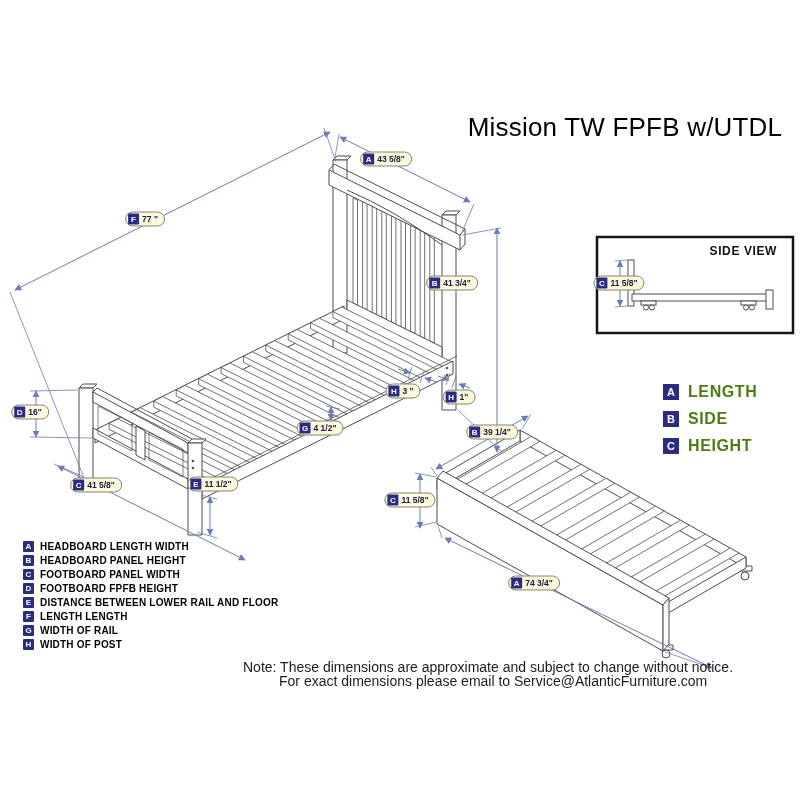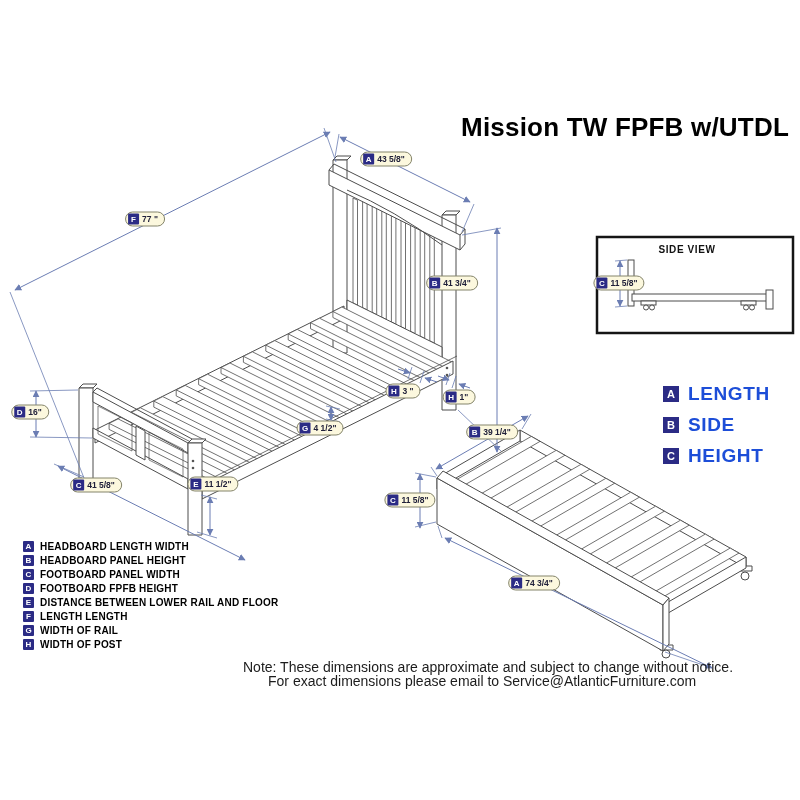--- a/index.html
+++ b/index.html
@@ -1,46 +1,46 @@
 <!DOCTYPE html>
 <html><head>
 <meta charset="utf-8">
 <style>
   html,body{margin:0;padding:0;}
   body{width:800px;height:800px;position:relative;background:#ffffff;
        font-family:"Liberation Sans","DejaVu Sans",sans-serif;overflow:hidden;}
   #stage{position:absolute;left:0;top:0;width:800px;height:800px;}
   svg.linework{position:absolute;left:0;top:0;}
   .page-title{position:absolute;left:455px;top:112px;width:340px;text-align:center;
-      font-size:26px;font-weight:bold;color:#000;letter-spacing:0.2px;white-space:nowrap;}
+      font-size:26px;font-weight:normal;color:#000;letter-spacing:0.2px;white-space:nowrap;}
   
   .pill{position:absolute;transform:translate(-50%,-50%);display:inline-flex;align-items:center;
       gap:3px;background:#FCF8DE;border:1px solid #84846A;border-radius:8px;
       padding:1px 6px 1px 2px;white-space:nowrap;z-index:5;}
   .pill .badge{width:11px;height:11px;background:#2B2B85;color:#fff;font-size:8px;font-weight:bold;
       display:flex;align-items:center;justify-content:center;border-radius:1px;line-height:1;}
   .pill .val{font-size:8.5px;font-weight:bold;color:#20203a;line-height:1;}
   
   .size-legend{position:absolute;left:663px;top:383px;display:flex;flex-direction:column;gap:9px;}
   .size-legend .row{display:flex;align-items:center;gap:9px;}
   .size-legend .badge{width:16px;height:16px;background:#2B2B85;color:#fff;font-size:11px;
       font-weight:bold;display:flex;align-items:center;justify-content:center;}
-  .size-legend .lbl{font-size:19px;font-weight:bold;color:#1d4ed8;letter-spacing:0.6px;}
+  .size-legend .lbl{font-size:16px;font-weight:bold;color:#4d7c0f;letter-spacing:0.6px;}
   
   .dim-legend{position:absolute;left:23px;top:541px;display:flex;flex-direction:column;gap:3px;}
   .dim-legend .row{display:flex;align-items:center;gap:6px;}
   .dim-legend .badge{width:11px;height:11px;background:#2B2B85;color:#fff;font-size:8px;
       font-weight:bold;display:flex;align-items:center;justify-content:center;border-radius:1px;}
   .dim-legend .lbl{font-size:10px;font-weight:bold;color:#000;letter-spacing:0.2px;white-space:nowrap;}
   
-  .sideview-title{position:absolute;left:597px;top:244px;width:180px;text-align:center;
-      font-size:10px;font-weight:bold;color:#111;letter-spacing:0.6px;}
+  .sideview-title{position:absolute;left:597px;top:244px;width:180px;text-align:right;
+      font-size:12px;font-weight:bold;color:#111;letter-spacing:0.6px;}
   
   .note{position:absolute;left:243px;top:660px;font-size:14px;color:#1c1c1c;line-height:14px;}
-  .note .l2{margin-left:25px;}
+  .note .l2{margin-left:36px;}
 </style>
 </head>
 <body>
 
 <div id="stage">
 
 <svg class="linework" width="800" height="800" viewBox="0 0 800 800">
   <defs>
     <marker id="ar" viewBox="0 0 10 10" refX="9" refY="5" markerWidth="7" markerHeight="7" orient="auto-start-reverse">
           <path d="M0,0 L10,5 L0,10 Z" fill="#6B7DB3"></path>

